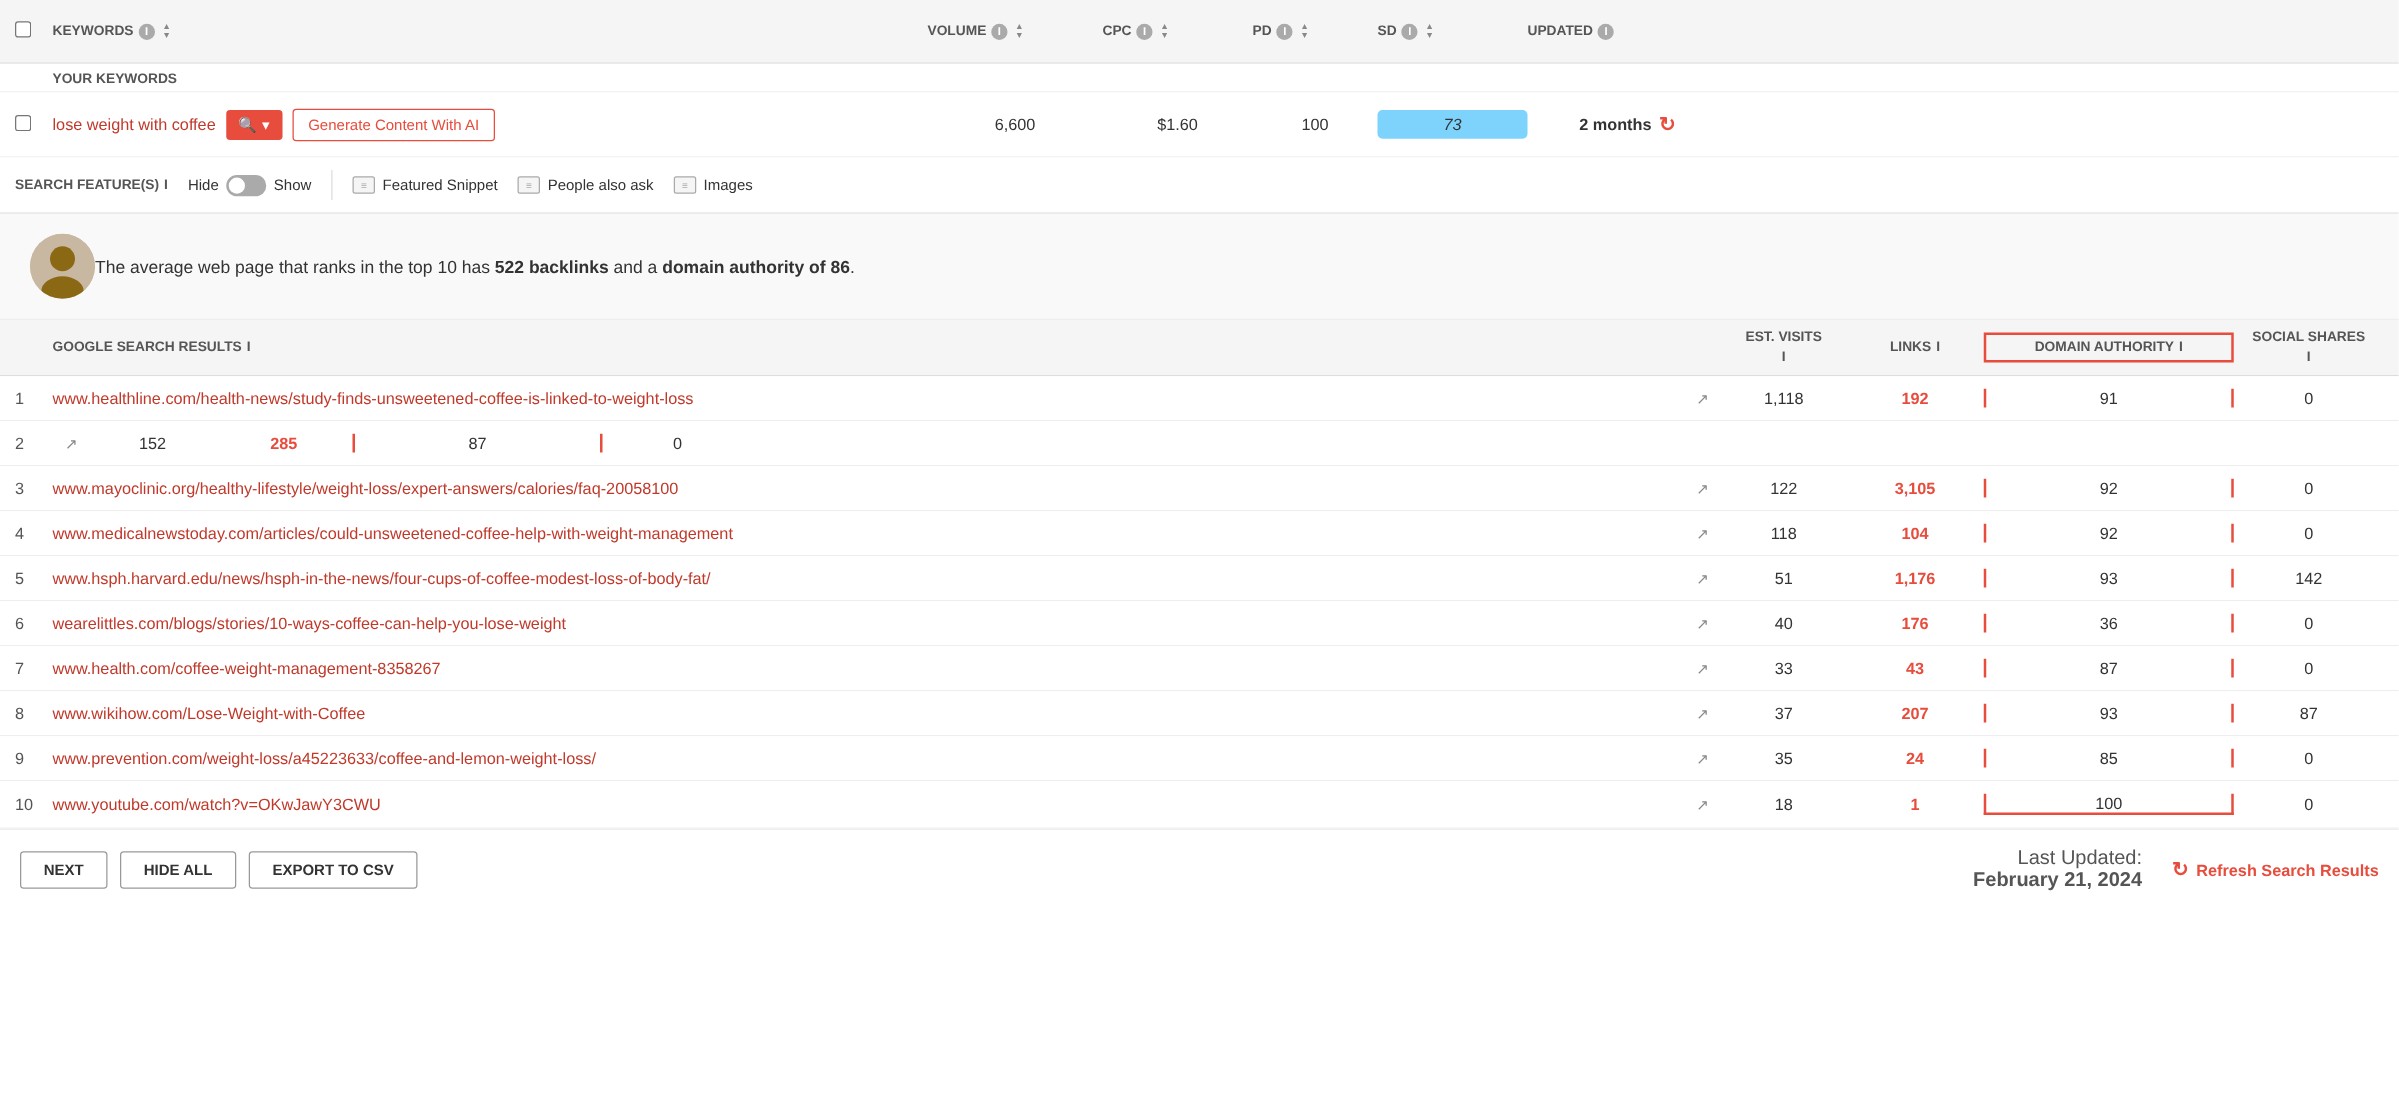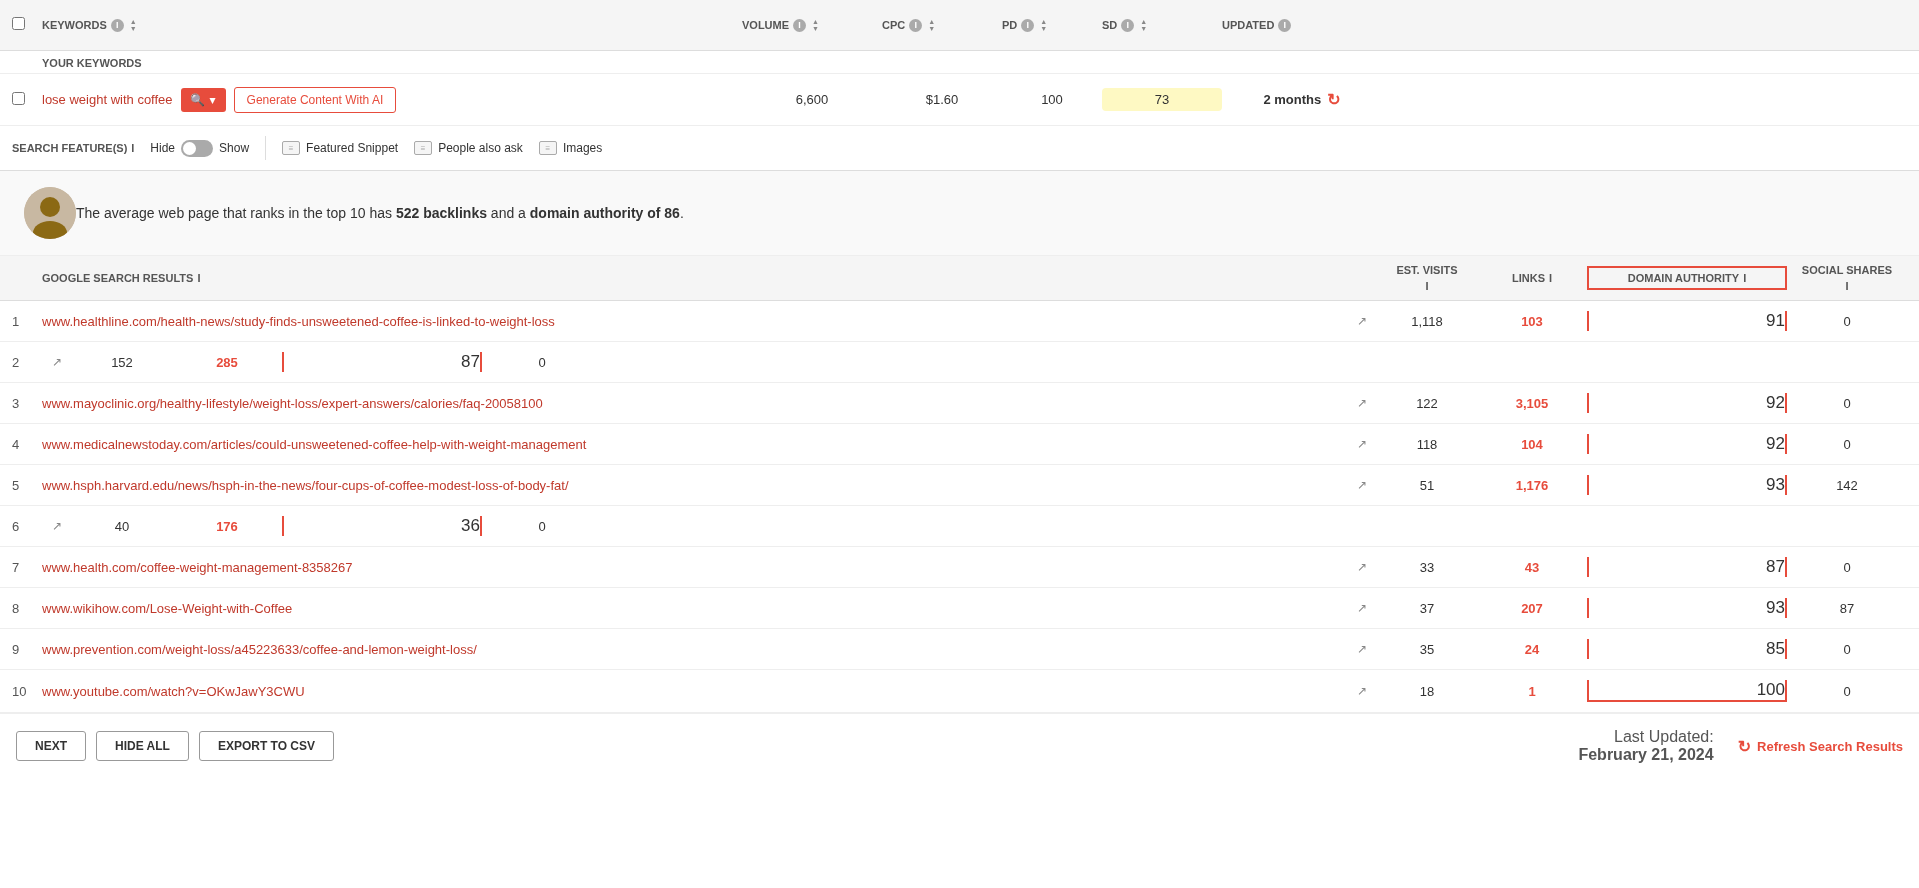--- a/index.html
+++ b/index.html
@@ -60,21 +60,21 @@
       font-size: 12px;
     }
     .generate-btn {
       background: #fff; border: 1px solid #e74c3c; border-radius: 3px;
       padding: 5px 12px; color: #e74c3c; cursor: pointer; font-size: 12px; white-space: nowrap;
     }
     .val-cell { text-align: center; color: #333; font-size: 13px; }
     .val-cell-volume { flex: 0 0 140px; text-align: center; }
     .val-cell-cpc { flex: 0 0 120px; text-align: center; }
     .val-cell-pd { flex: 0 0 100px; text-align: center; }
-    .val-cell-sd { flex: 0 0 120px; text-align: center; background: #fef9c3; border-radius: 4px; padding: 4px 0; }
+    .val-cell-sd { flex: 0 0 120px; text-align: center; background: #7dd3fc; border-radius: 4px; padding: 4px 0; font-style: italic; }
     .val-cell-updated { flex: 0 0 160px; text-align: center; display: flex; align-items: center; justify-content: center; gap: 6px; font-weight: bold; }
     .refresh-small { color: #e74c3c; font-size: 16px; cursor: pointer; }
 
     
     .search-features-row {
       display: flex; align-items: center; padding: 10px 12px;
       border-bottom: 1px solid #ddd; background: #fff; gap: 16px;
     }
     .sf-label { font-weight: 700; font-size: 11px; text-transform: uppercase; color: #555; display: flex; align-items: center; gap: 4px; }
     .sf-toggle { display: flex; align-items: center; gap: 6px; font-size: 12px; }
@@ -130,21 +130,21 @@
       padding: 10px 12px; border-bottom: 1px solid #eee;
       background: #fff;
     }
     .result-rank { flex: 0 0 30px; color: #555; font-size: 13px; }
     .result-url { flex: 1; }
     .result-url a { color: #c0392b; text-decoration: none; font-size: 13px; }
     .result-ext { flex: 0 0 30px; display: flex; align-items: center; justify-content: center; }
     .ext-icon { font-size: 12px; color: #888; cursor: pointer; }
     .result-visits { flex: 0 0 100px; text-align: center; font-size: 13px; }
     .result-links { flex: 0 0 110px; text-align: center; font-size: 13px; color: #e74c3c; font-weight: 600; }
-    .result-da { flex: 0 0 200px; text-align: right; font-size: 17px; border-left: 2px solid #e74c3c; border-right: 2px solid #e74c3c; }
+    .result-da { flex: 0 0 200px; text-align: center; font-size: 13px; border-left: 2px solid #e74c3c; border-right: 2px solid #e74c3c; }
     .result-social { flex: 0 0 120px; text-align: center; font-size: 13px; }
 
     
     .da-highlight {
       background: transparent;
     }
 
     
     .footer-row {
       display: flex; align-items: center; justify-content: space-between;
@@ -316,21 +316,21 @@
 <div id="results-body">
     <div class="result-row">
     <div class="result-rank">1</div>
     <div class="result-url">
       <a href="#">www.healthline.com/health-news/study-finds-unsweetened-coffee-is-linked-to-weight-loss</a>
     </div>
     <div class="result-ext">
       <span class="ext-icon">↗</span>
     </div>
     <div class="result-visits">1,118</div>
-    <div class="result-links">103</div>
+    <div class="result-links">192</div>
     <div class="result-da" style="border-left:2px solid #e74c3c; border-right:2px solid #e74c3c;">91</div>
     <div class="result-social">0</div>
   </div>
     <div class="result-row">
     <div class="result-rank">2</div>
     <div class="result-ext">
       <span class="ext-icon">↗</span>
     </div>
     <div class="result-visits">152</div>
     <div class="result-links">285</div>
@@ -371,20 +371,23 @@
     <div class="result-ext">
       <span class="ext-icon">↗</span>
     </div>
     <div class="result-visits">51</div>
     <div class="result-links">1,176</div>
     <div class="result-da" style="border-left:2px solid #e74c3c; border-right:2px solid #e74c3c;">93</div>
     <div class="result-social">142</div>
   </div>
     <div class="result-row">
     <div class="result-rank">6</div>
+    <div class="result-url">
+      <a href="#">wearelittles.com/blogs/stories/10-ways-coffee-can-help-you-lose-weight</a>
+    </div>
     <div class="result-ext">
       <span class="ext-icon">↗</span>
     </div>
     <div class="result-visits">40</div>
     <div class="result-links">176</div>
     <div class="result-da" style="border-left:2px solid #e74c3c; border-right:2px solid #e74c3c;">36</div>
     <div class="result-social">0</div>
   </div>
     <div class="result-row">
     <div class="result-rank">7</div>

